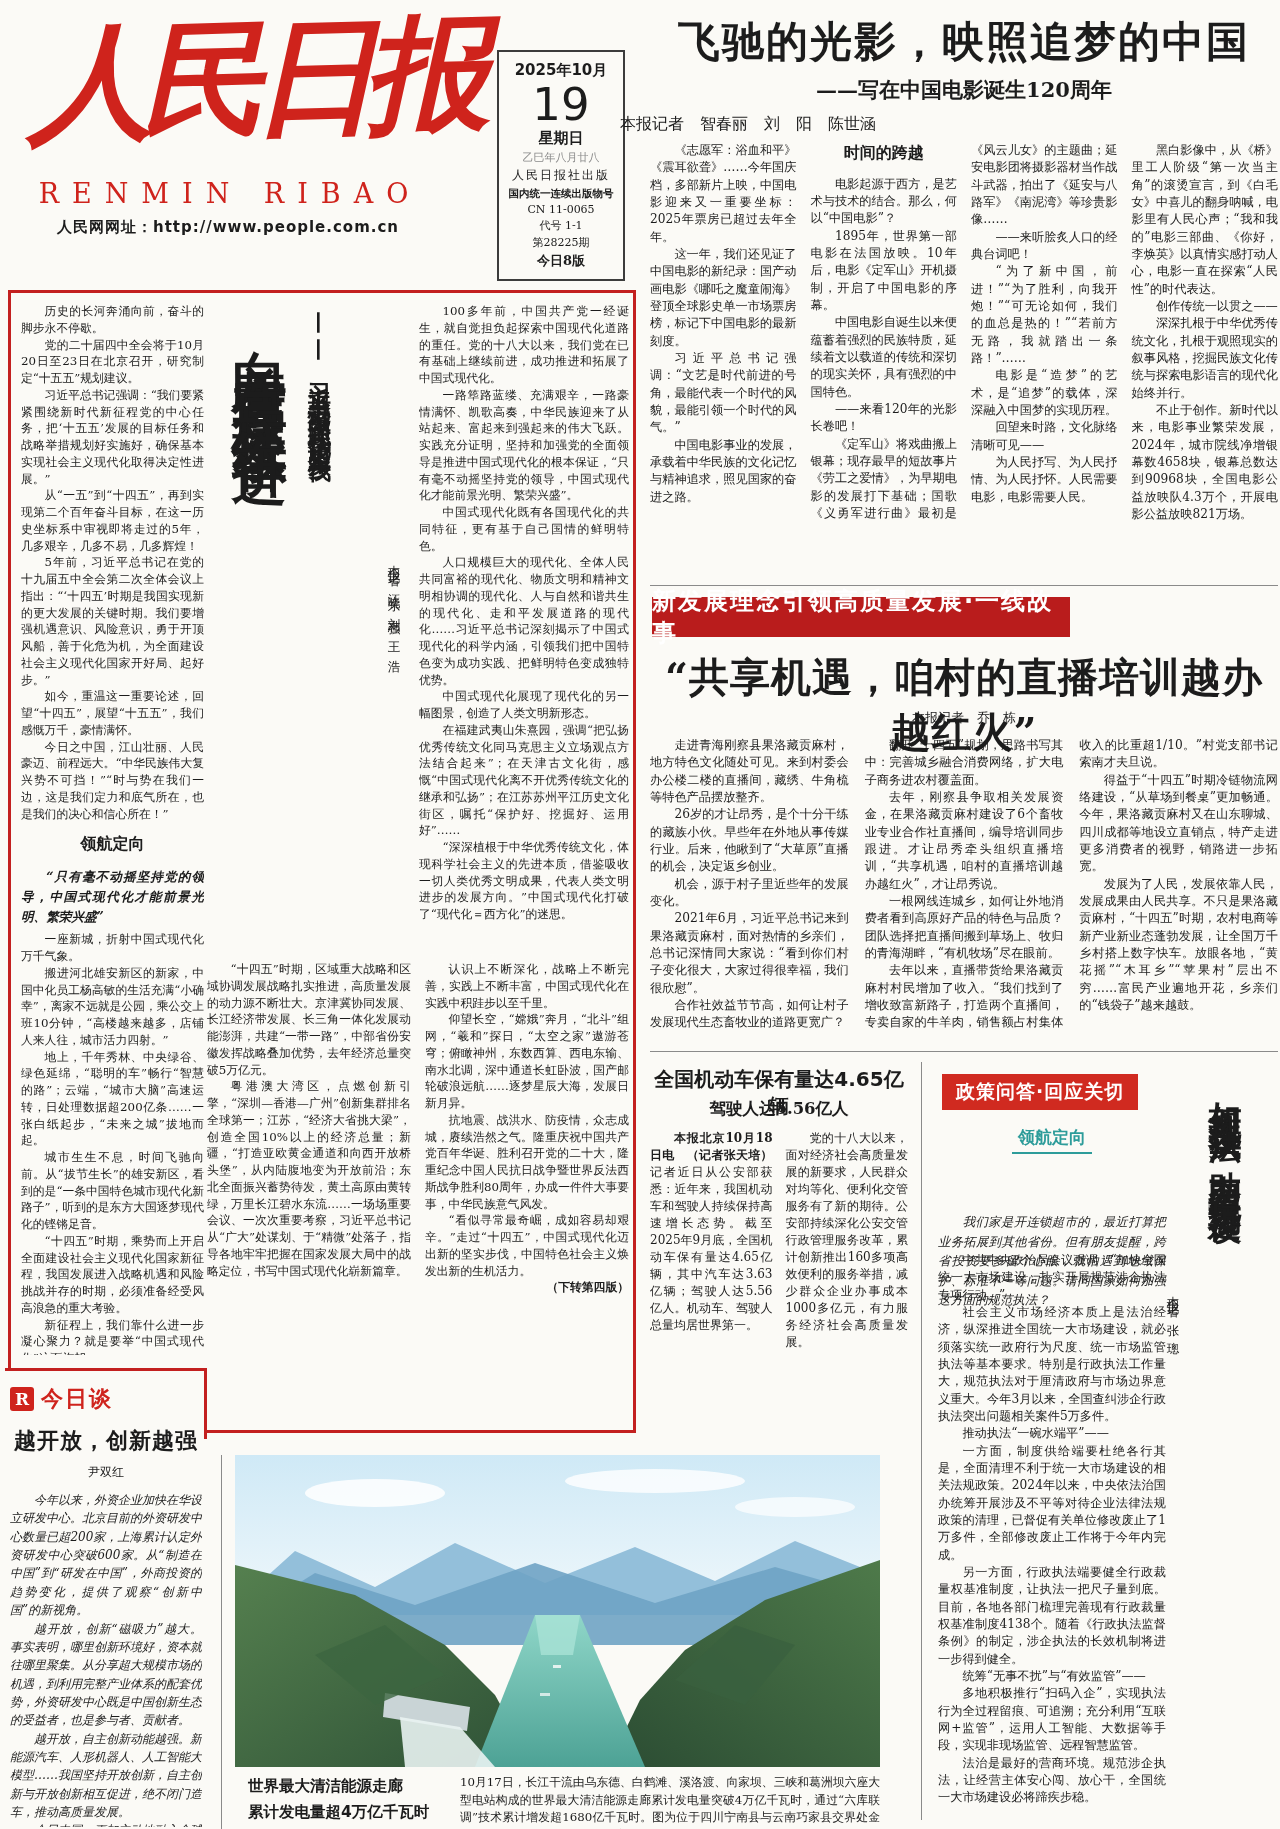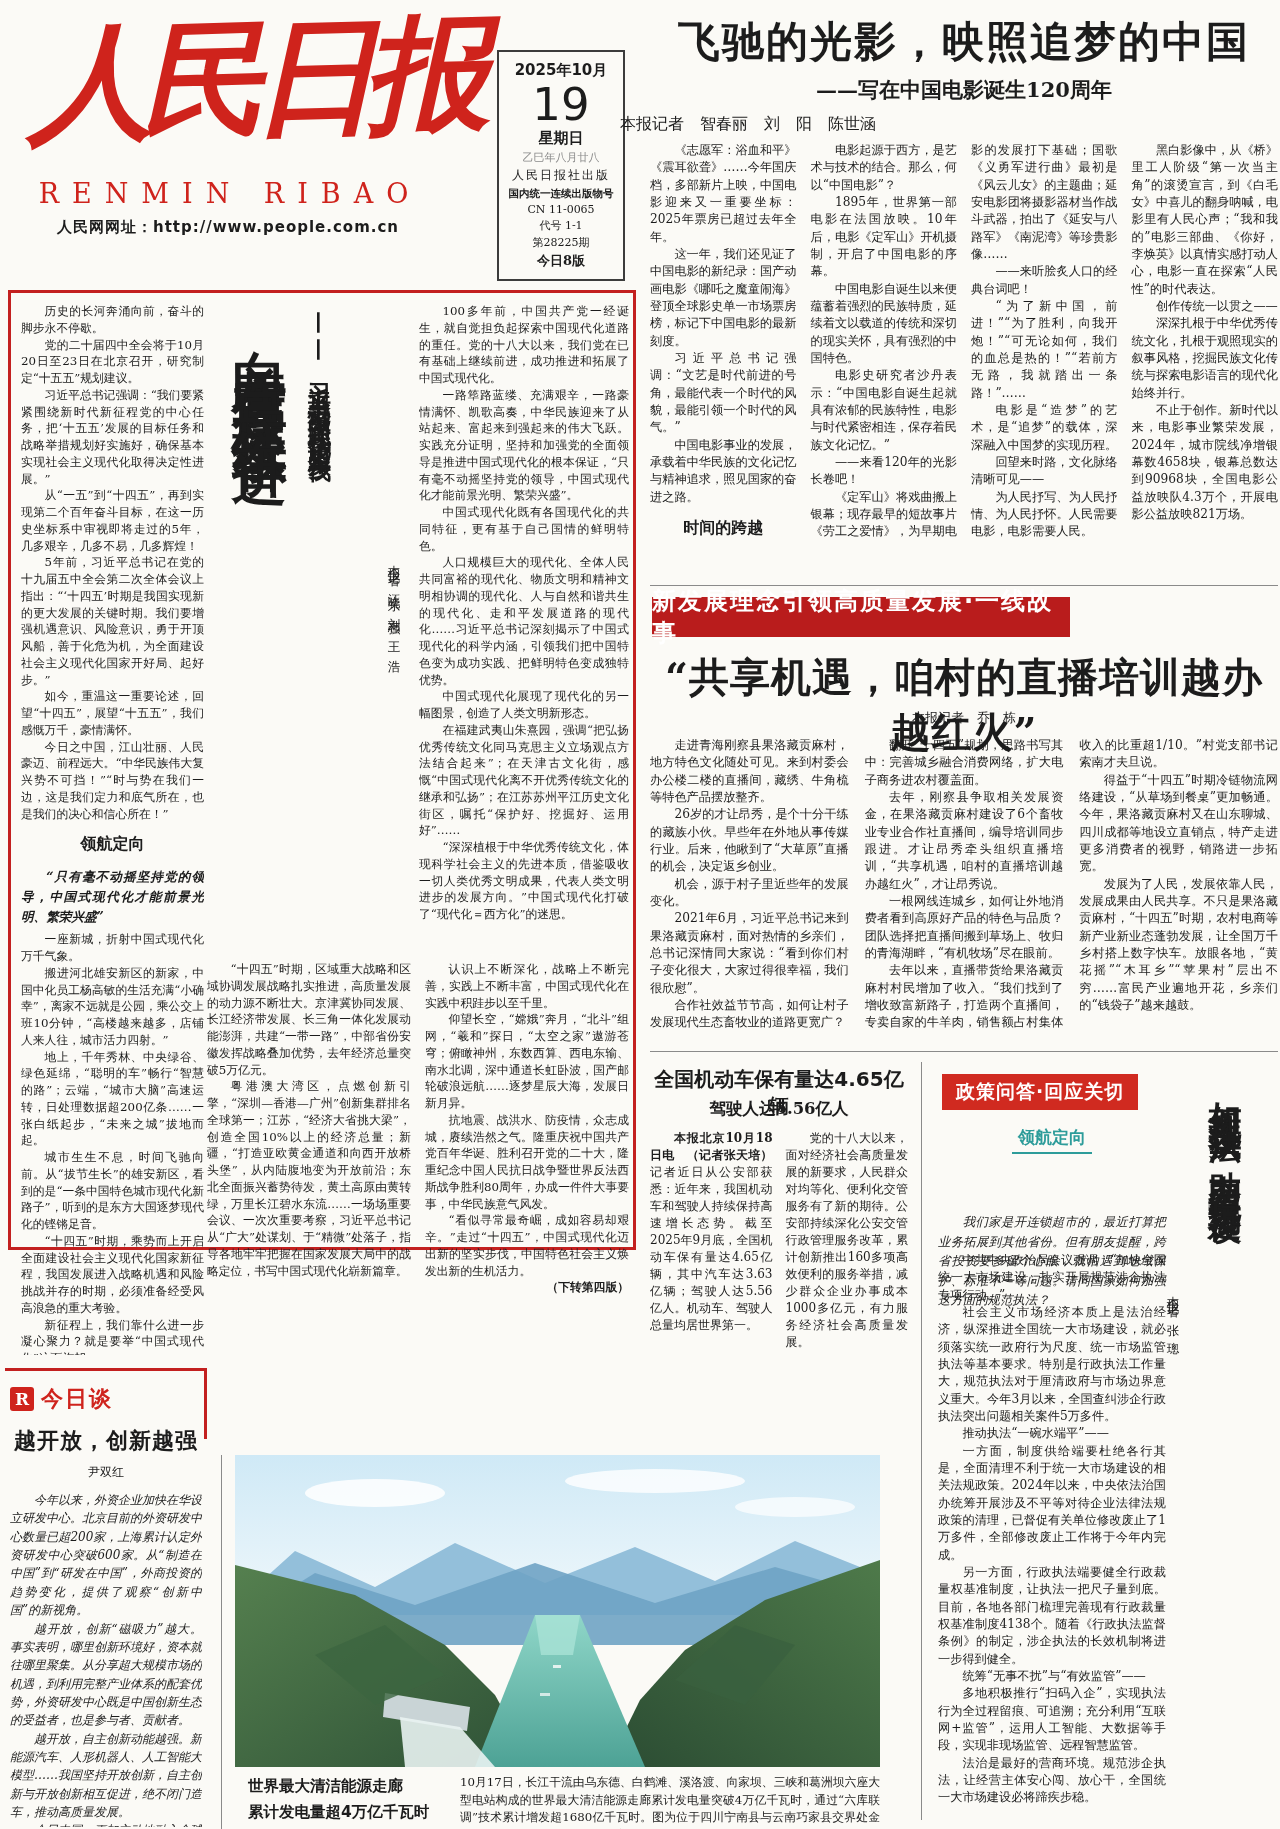--- a/index.html
+++ b/index.html
@@ -81,21 +81,21 @@
   #policy-q{position:absolute;left:2px;top:102px;width:228px;font-style:italic;
     font-size:12.4px;line-height:1.58;text-align:justify;text-indent:2em;margin-top:48px;}
   #policy-body{position:absolute;left:2px;top:190px;width:228px;height:572px;}
   #policy-vtitle{position:absolute;left:266px;top:14px;height:745px;
     writing-mode:vertical-rl;font-weight:900;font-size:33px;letter-spacing:4px;
     font-family:"DejaVu Sans",sans-serif;}
   #policy-vbyline{position:absolute;left:228px;top:224px;height:230px;
     writing-mode:vertical-rl;font-size:12.5px;letter-spacing:3px;}
 
   
-  #main-box{left:8px;top:290px;width:628px;height:960px;border:3px solid #c3201f;}
+  #main-box{left:8px;top:290px;width:628px;height:1143px;border:3px solid #c3201f;}
   #rb-col1{position:absolute;left:10px;top:10px;width:183px;height:1052px;font-size:11.8px;}
   #rb-vtitle{position:absolute;left:198px;top:14px;height:652px;width:88px;
     writing-mode:vertical-rl;font-weight:900;font-size:55px;letter-spacing:11px;
     font-family:"DejaVu Sans",sans-serif;}
   #rb-vsub{position:absolute;left:294px;top:18px;height:645px;
     writing-mode:vertical-rl;font-weight:bold;font-size:23px;letter-spacing:4px;}
   #rb-vbyline{position:absolute;left:374px;top:262px;height:310px;
     writing-mode:vertical-rl;font-size:12.5px;letter-spacing:3px;}
   #rb-col3{position:absolute;left:408px;top:10px;width:210px;height:652px;font-size:11.8px;}
   #rb-bottom{position:absolute;left:196px;top:668px;width:422px;height:452px;
@@ -149,21 +149,20 @@
 <div class="abs" id="film-byline">本报记者　智春丽　刘　阳　陈世涵</div>
 <div class="abs body-text" id="film-body">
     <p>《志愿军：浴血和平》《震耳欲聋》……今年国庆档，多部新片上映，中国电影迎来又一重要坐标：2025年票房已超过去年全年。</p>
     <p>这一年，我们还见证了中国电影的新纪录：国产动画电影《哪吒之魔童闹海》登顶全球影史单一市场票房榜，标记下中国电影的最新刻度。</p>
     <p>习近平总书记强调：“文艺是时代前进的号角，最能代表一个时代的风貌，最能引领一个时代的风气。”</p>
     <p>中国电影事业的发展，承载着中华民族的文化记忆与精神追求，照见国家的奋进之路。</p>
     <div class="sec-head">时间的跨越</div>
     <p>电影起源于西方，是艺术与技术的结合。那么，何以“中国电影”？</p>
     <p>1895年，世界第一部电影在法国放映。10年后，电影《定军山》开机摄制，开启了中国电影的序幕。</p>
     <p>中国电影自诞生以来便蕴蓄着强烈的民族特质，延续着文以载道的传统和深切的现实关怀，具有强烈的中国特色。</p>
-    <p>电影史研究者沙丹表示：“中国电影自诞生起就具有浓郁的民族特性，电影与时代紧密相连，保存着民族文化记忆。”</p>
     <p>——来看120年的光影长卷吧！</p>
     <p>《定军山》将戏曲搬上银幕；现存最早的短故事片《劳工之爱情》，为早期电影的发展打下基础；国歌《义勇军进行曲》最初是《风云儿女》的主题曲；延安电影团将摄影器材当作战斗武器，拍出了《延安与八路军》《南泥湾》等珍贵影像……</p>
     <p>——来听脍炙人口的经典台词吧！</p>
     <p>“为了新中国，前进！”“为了胜利，向我开炮！”“可无论如何，我们的血总是热的！”“若前方无路，我就踏出一条路！”……</p>
     <p>电影是“造梦”的艺术，是“追梦”的载体，深深融入中国梦的实现历程。</p>
     <p>回望来时路，文化脉络清晰可见——</p>
     <p>为人民抒写、为人民抒情、为人民抒怀。人民需要电影，电影需要人民。</p>
     <p>黑白影像中，从《桥》里工人阶级“第一次当主角”的滚烫宣言，到《白毛女》中喜儿的翻身呐喊，电影里有人民心声；“我和我的”电影三部曲、《你好，李焕英》以真情实感打动人心，电影一直在探索“人民性”的时代表达。</p>
     <p>创作传统一以贯之——</p>
     <p>深深扎根于中华优秀传统文化，扎根于观照现实的叙事风格，挖掘民族文化传统与探索电影语言的现代化始终并行。</p>

